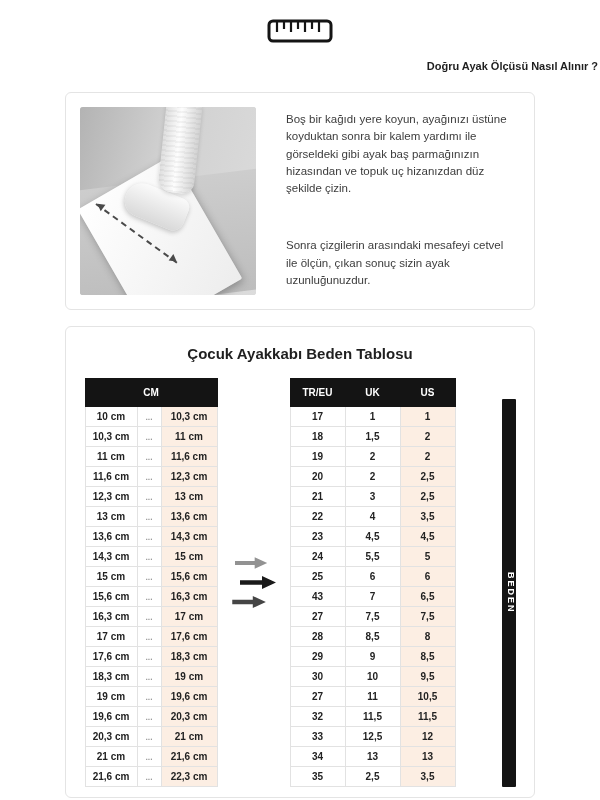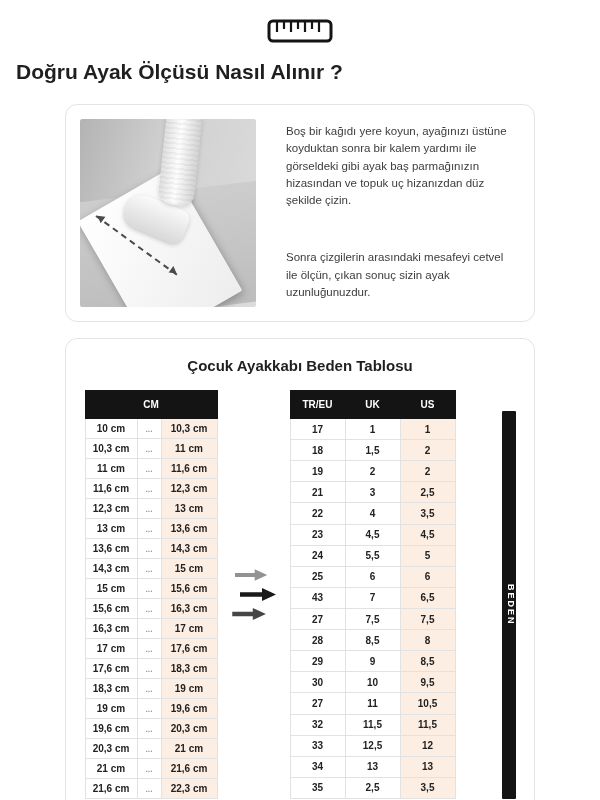--- a/index.html
+++ b/index.html
@@ -4,24 +4,24 @@
 <style>
   :root{ --header-bg:#141414; --highlight:#fceee3; --border:#e2e2e2; }
   *{ box-sizing:border-box; }
   html,body{ margin:0; padding:0; }
   body{
     width:600px; height:800px; overflow:hidden;
     background:#ffffff; color:#1f1f1f;
     font-family:"Liberation Sans", sans-serif;
   }
   .ruler-wrap{ display:flex; justify-content:center; padding-top:16px; }
-  h1{ font-size:21px; font-weight:700; text-align:left; margin:14px 16px 20px; }
+  h1{ font-size:11px; font-weight:700; text-align:right; margin:14px 2px 20px; }
   .card{
     width:470px; margin:0 auto; background:#fff;
-    border:1px solid #e4e4e4; border-radius:12px;
+    border:1px solid #e4e4e4; border-radius:6px;
   }
   
   .card-howto{ display:flex; gap:30px; padding:14px; margin-bottom:16px; }
   .photo{
     width:176px; height:188px; flex:0 0 auto; position:relative;
     overflow:hidden; border-radius:3px; background:#cfcfcf;
   }
   .ph-wall{ position:absolute; inset:0;
     background:linear-gradient(105deg,#b3b3b3,#d0d0d0 40%,#dcdcdc); }
   .ph-floor{ position:absolute; left:-10%; width:120%; height:64%; bottom:-3%;
@@ -260,20 +260,25 @@
                 <td>18</td>
                 <td>1,5</td>
                 <td>2</td>
               </tr>
               <tr>
                 <td>19</td>
                 <td>2</td>
                 <td>2</td>
               </tr>
               <tr>
+                <td>20</td>
+                <td>2</td>
+                <td>2,5</td>
+              </tr>
+              <tr>
                 <td>21</td>
                 <td>3</td>
                 <td>2,5</td>
               </tr>
               <tr>
                 <td>22</td>
                 <td>4</td>
                 <td>3,5</td>
               </tr>
               <tr>

